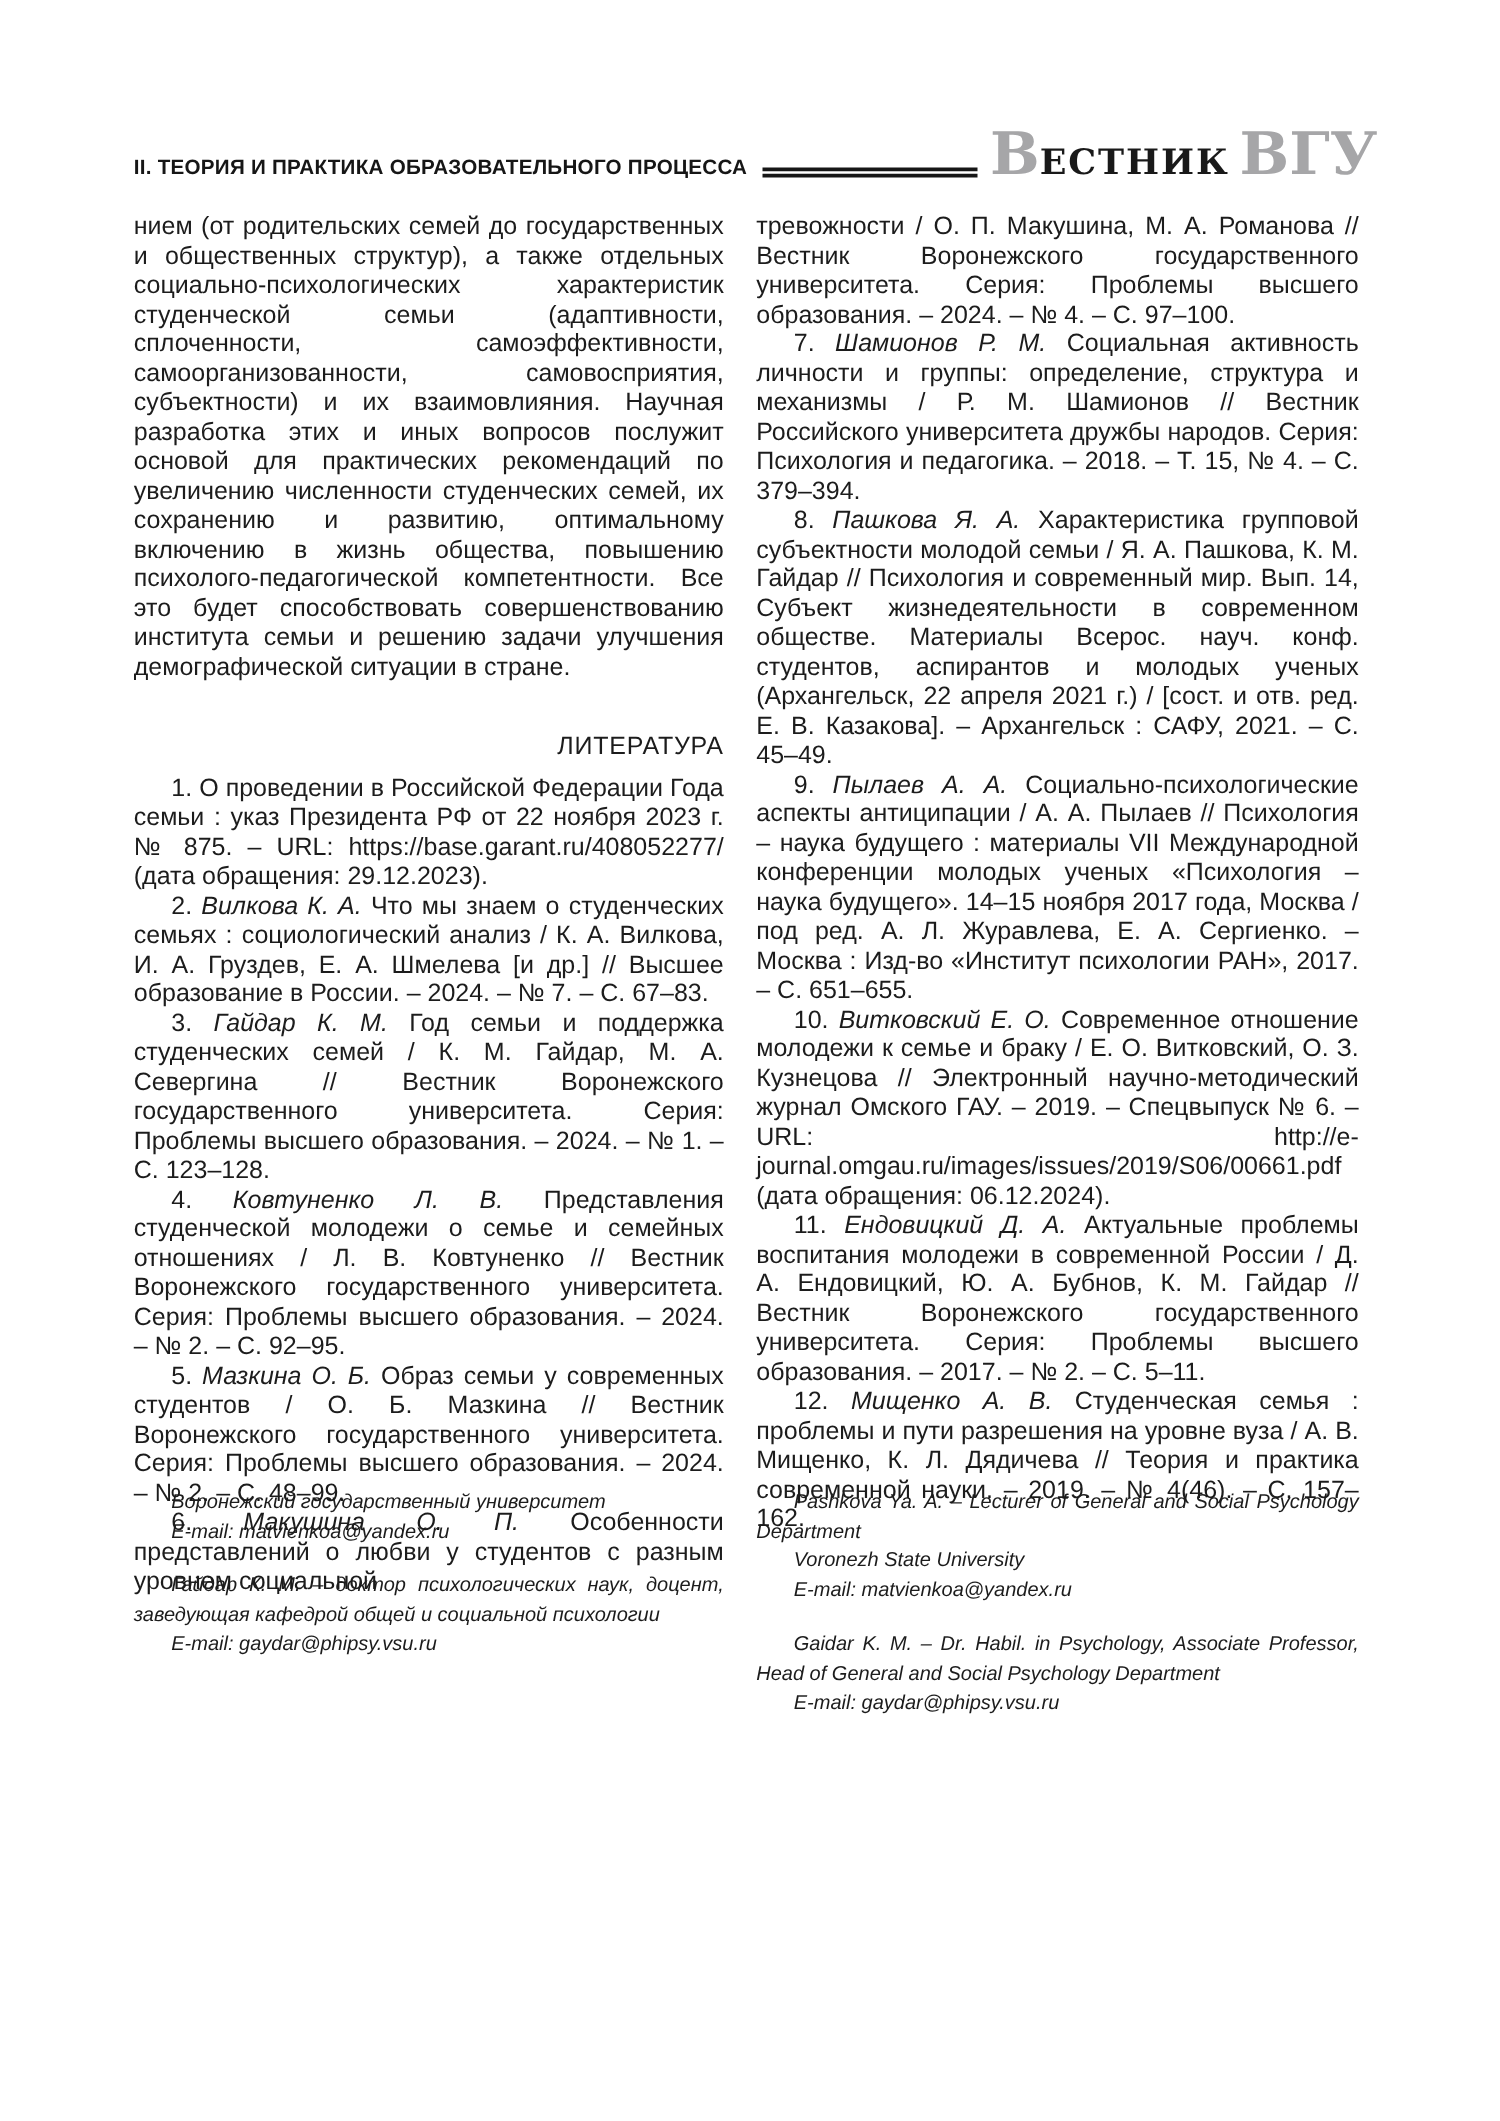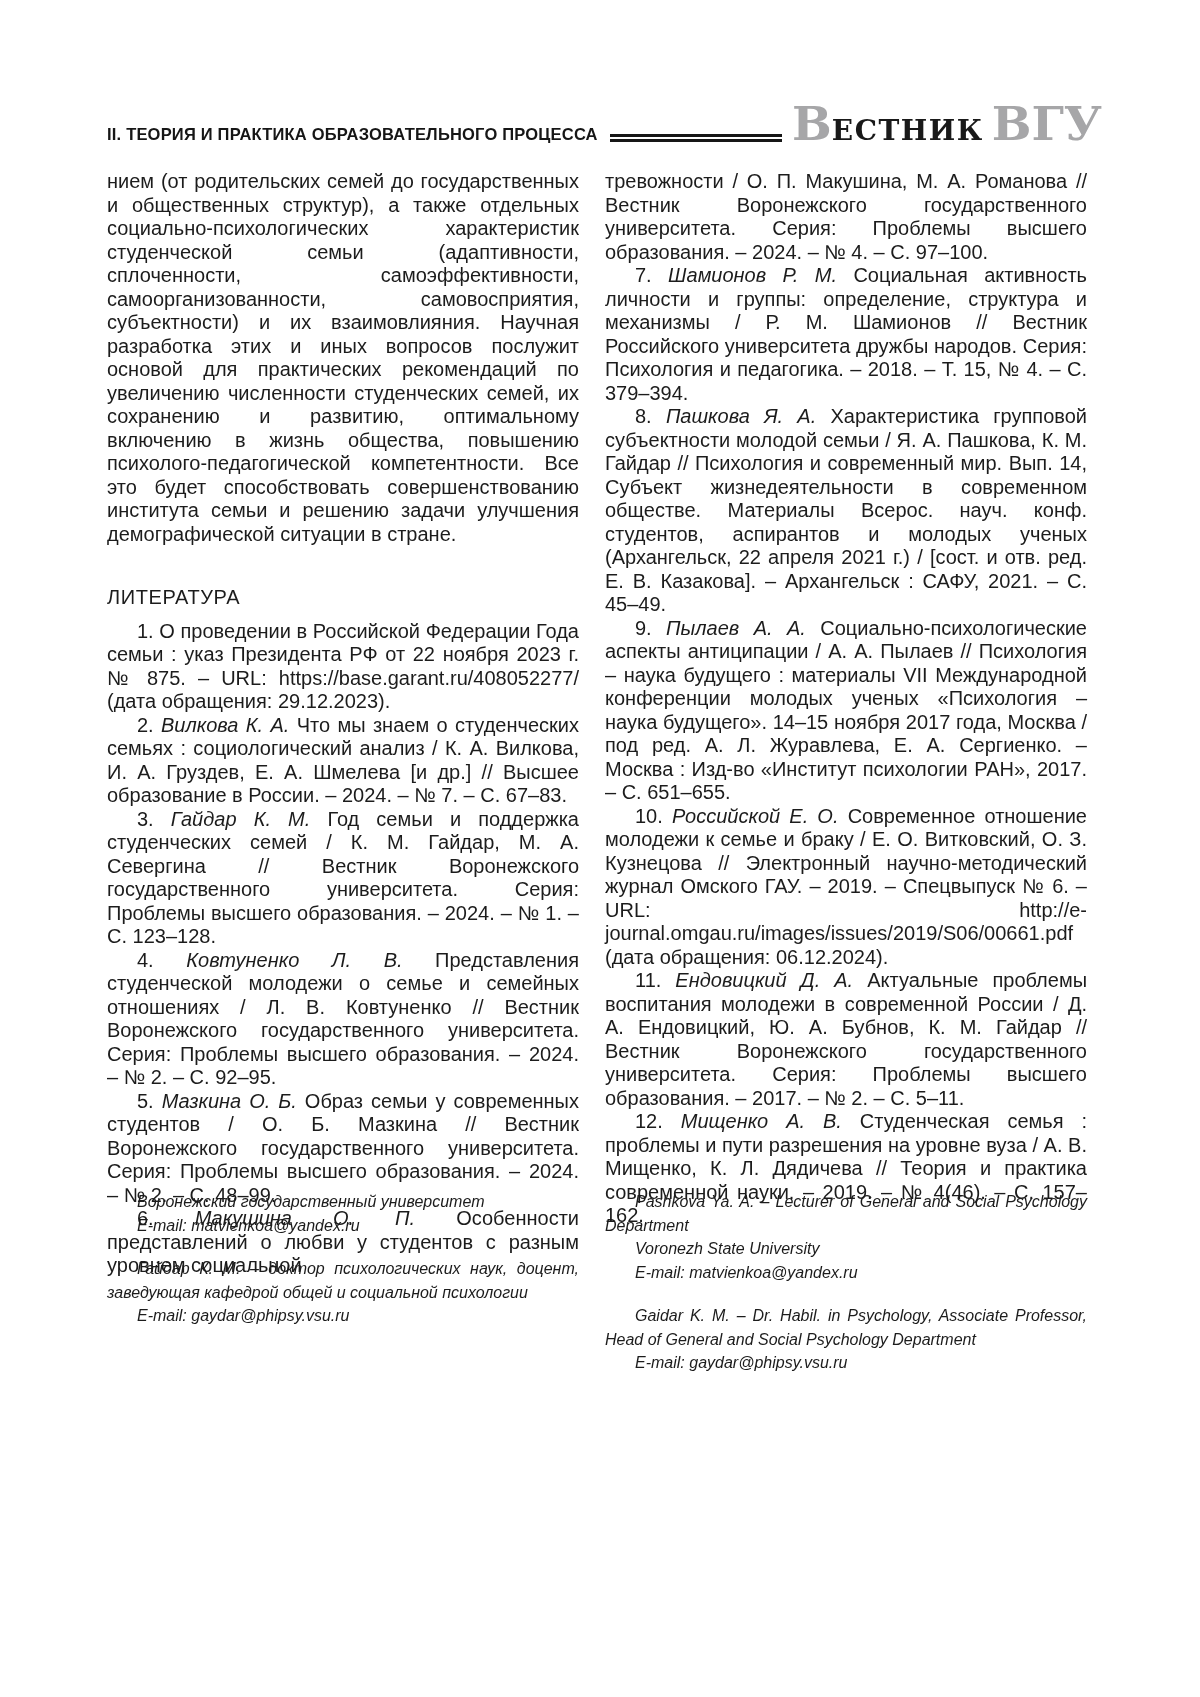--- a/index.html
+++ b/index.html
@@ -31,21 +31,21 @@
   .logo-suffix{font-size:47px;color:#a6a6a8;margin-left:8px;}
   
   .col{
     position:absolute;top:170px;font-size:20px;line-height:23.5px;
     text-align:justify;
   }
   .col-left{left:107px;width:472px;}
   .col-right{left:605px;width:482px;}
   .col p{margin:0;}
   .lit-heading{
-    font-size:20px;font-weight:normal;text-align:left;letter-spacing:.6px;
+    font-size:20px;font-weight:normal;text-align:right;letter-spacing:.6px;
     margin:40px 0 10px;
   }
   .ref{text-indent:30px;overflow-wrap:anywhere;}
   .ref.cont{text-indent:0;}
   .ref-author{font-style:italic;}
   
   .authors{
     position:absolute;top:1190px;font-size:16px;line-height:23.5px;
     font-style:italic;text-align:justify;
   }
@@ -87,21 +87,21 @@
         <p class="ref"><span class="ref-num">6. </span><em class="ref-author">Макушина О. П. </em><span>Особенности представлений о любви у студентов с разным уровнем социальной</span></p>
       </div>
   </div>
 
   <div class="col col-right">
     <div>
         <p class="ref cont"><span>тревожности / О. П. Макушина, М. А. Романова // Вестник Воронежского государственного университета. Серия: Проблемы высшего образования. – 2024. – № 4. – С. 97–100.</span></p>
         <p class="ref"><span class="ref-num">7. </span><em class="ref-author">Шамионов Р. М. </em><span>Социальная активность личности и группы: определение, структура и механизмы / Р. М. Шамионов // Вестник Российского университета дружбы народов. Серия: Психология и педагогика. – 2018. – Т. 15, № 4. – С. 379–394.</span></p>
         <p class="ref"><span class="ref-num">8. </span><em class="ref-author">Пашкова Я. А. </em><span>Характеристика групповой субъектности молодой семьи / Я. А. Пашкова, К. М. Гайдар // Психология и современный мир. Вып. 14, Субъект жизнедеятельности в современном обществе. Материалы Всерос. науч. конф. студентов, аспирантов и молодых ученых (Архангельск, 22 апреля 2021 г.) / [сост. и отв. ред. Е. В. Казакова]. – Архангельск : САФУ, 2021. – С. 45–49.</span></p>
         <p class="ref"><span class="ref-num">9. </span><em class="ref-author">Пылаев А. А. </em><span>Социально-психологические аспекты антиципации / А. А. Пылаев // Психология – наука будущего : материалы VII Международной конференции молодых ученых «Психология – наука будущего». 14–15 ноября 2017 года, Москва / под ред. А. Л. Журавлева, Е. А. Сергиенко. – Москва : Изд-во «Институт психологии РАН», 2017. – С. 651–655.</span></p>
-        <p class="ref"><span class="ref-num">10. </span><em class="ref-author">Российской Е. О. </em><span>Современное отношение молодежи к семье и браку / Е. О. Витковский, О. З. Кузнецова // Электронный научно-методический журнал Омского ГАУ. – 2019. – Спецвыпуск № 6. – URL: http://e-journal.omgau.ru/images/issues/2019/S06/00661.pdf (дата обращения: 06.12.2024).</span></p>
+        <p class="ref"><span class="ref-num">10. </span><em class="ref-author">Витковский Е. О. </em><span>Современное отношение молодежи к семье и браку / Е. О. Витковский, О. З. Кузнецова // Электронный научно-методический журнал Омского ГАУ. – 2019. – Спецвыпуск № 6. – URL: http://e-journal.omgau.ru/images/issues/2019/S06/00661.pdf (дата обращения: 06.12.2024).</span></p>
         <p class="ref"><span class="ref-num">11. </span><em class="ref-author">Ендовицкий Д. А. </em><span>Актуальные проблемы воспитания молодежи в современной России / Д. А. Ендовицкий, Ю. А. Бубнов, К. М. Гайдар // Вестник Воронежского государственного университета. Серия: Проблемы высшего образования. – 2017. – № 2. – С. 5–11.</span></p>
         <p class="ref"><span class="ref-num">12. </span><em class="ref-author">Мищенко А. В. </em><span>Студенческая семья : проблемы и пути разрешения на уровне вуза / А. В. Мищенко, К. Л. Дядичева // Теория и практика современной науки. – 2019. – № 4(46). – С. 157–162.</span></p>
       </div>
   </div>
 
   <div class="authors authors-ru">
       <div class="author-group">
         <p class="author-line">Воронежский государственный университет</p>
         <p class="author-line">E-mail: matvienkoa@yandex.ru</p>
       </div>

